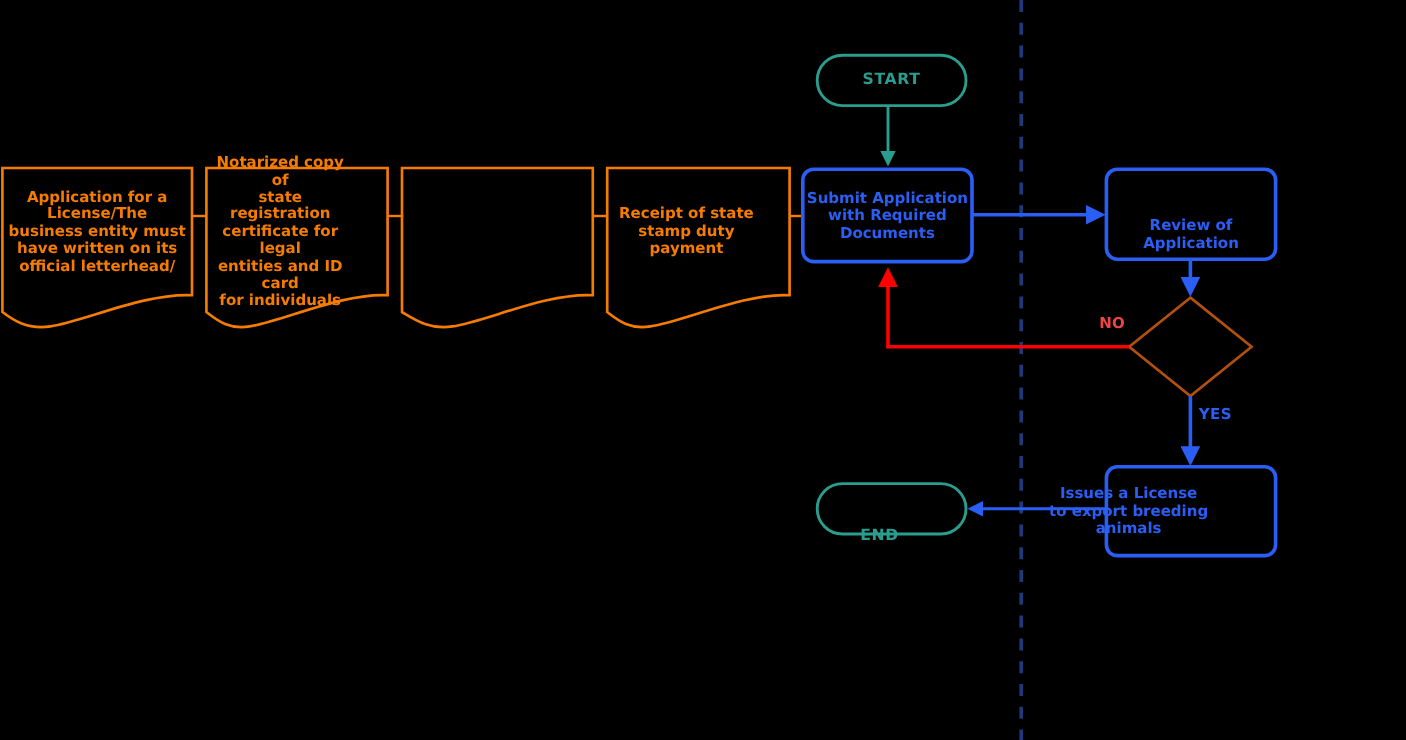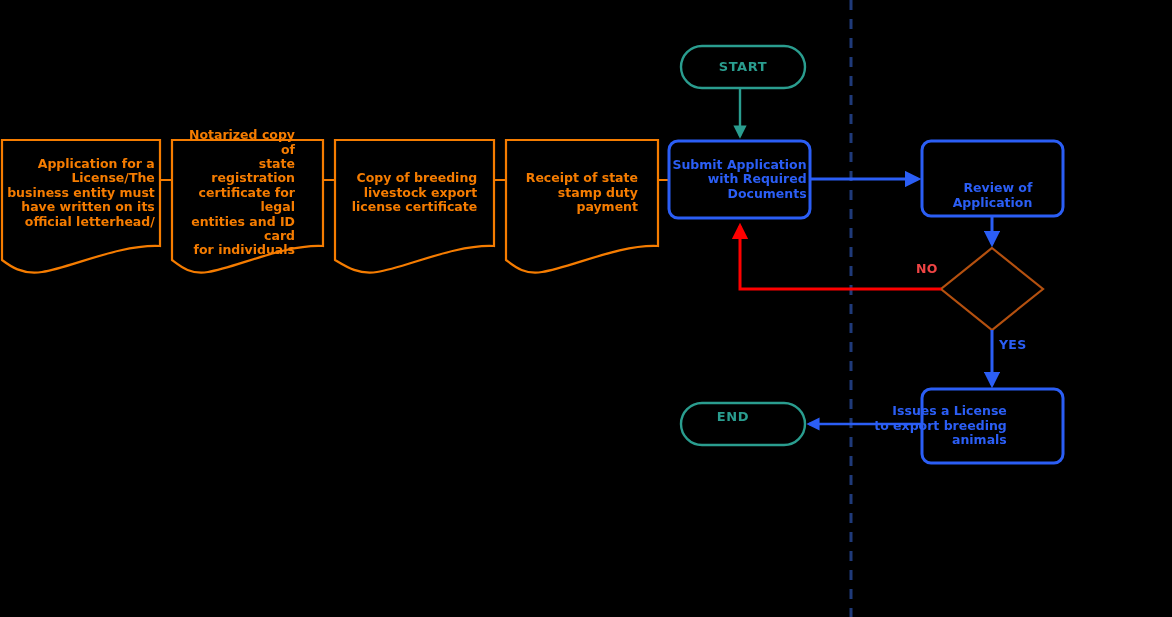--- a/index.html
+++ b/index.html
@@ -20,21 +20,21 @@
     left: 0;
     top: 0;
     width: 1172px;
     height: 617px;
   }
   .node-label {
     position: absolute;
     display: flex;
     align-items: center;
     justify-content: center;
-    text-align: right;
+    text-align: center;
     line-height: 1.15;
     font-weight: bold;
     pointer-events: none;
     white-space: pre-line;
   }
   .doc-label {
     color: #f57c00;
     font-size: 12.5px;
     font-weight: bold;
   }
@@ -118,28 +118,25 @@
   <div class="node-label doc-label" style="left:2px; top:140px; width:158px; height:106px;">Application for a
 License/The
 business entity must
 have written on its
 official letterhead/</div>
   <div class="node-label doc-label" style="left:172px; top:140px; width:123px; height:106px;">Notarized copy of
 state registration
 certificate for legal
 entities and ID card
 for individuals</div>
-  <div class="node-label doc-label" style="left:335px; top:140px; width:159px; height:106px;">Copy of breeding
-livestock export
-license certificate</div>
   <div class="node-label doc-label" style="left:506px; top:140px; width:132px; height:106px;">Receipt of state
 stamp duty payment</div>
 
   <div class="node-label term-label" style="left:681px; top:46px; width:124px; height:42px;">START</div>
-  <div class="node-label term-label" style="left:681px; top:396px; width:104px; height:42px;">END</div>
+  <div class="node-label term-label" style="left:681px; top:426px; width:104px; height:42px;">END</div>
 
   <div class="node-label proc-label" style="left:669px; top:141px; width:141px; height:77px;border-radius:26px;">Submit Application
 with Required
 Documents</div>
   <div class="node-label proc-label" style="left:922px; top:158px; width:141px; height:75px;">Review of
 Application</div>
   <div class="node-label proc-label" style="left:870px; top:389px; width:141px; height:74px;">Issues a License
 to export breeding
 animals</div>
 

